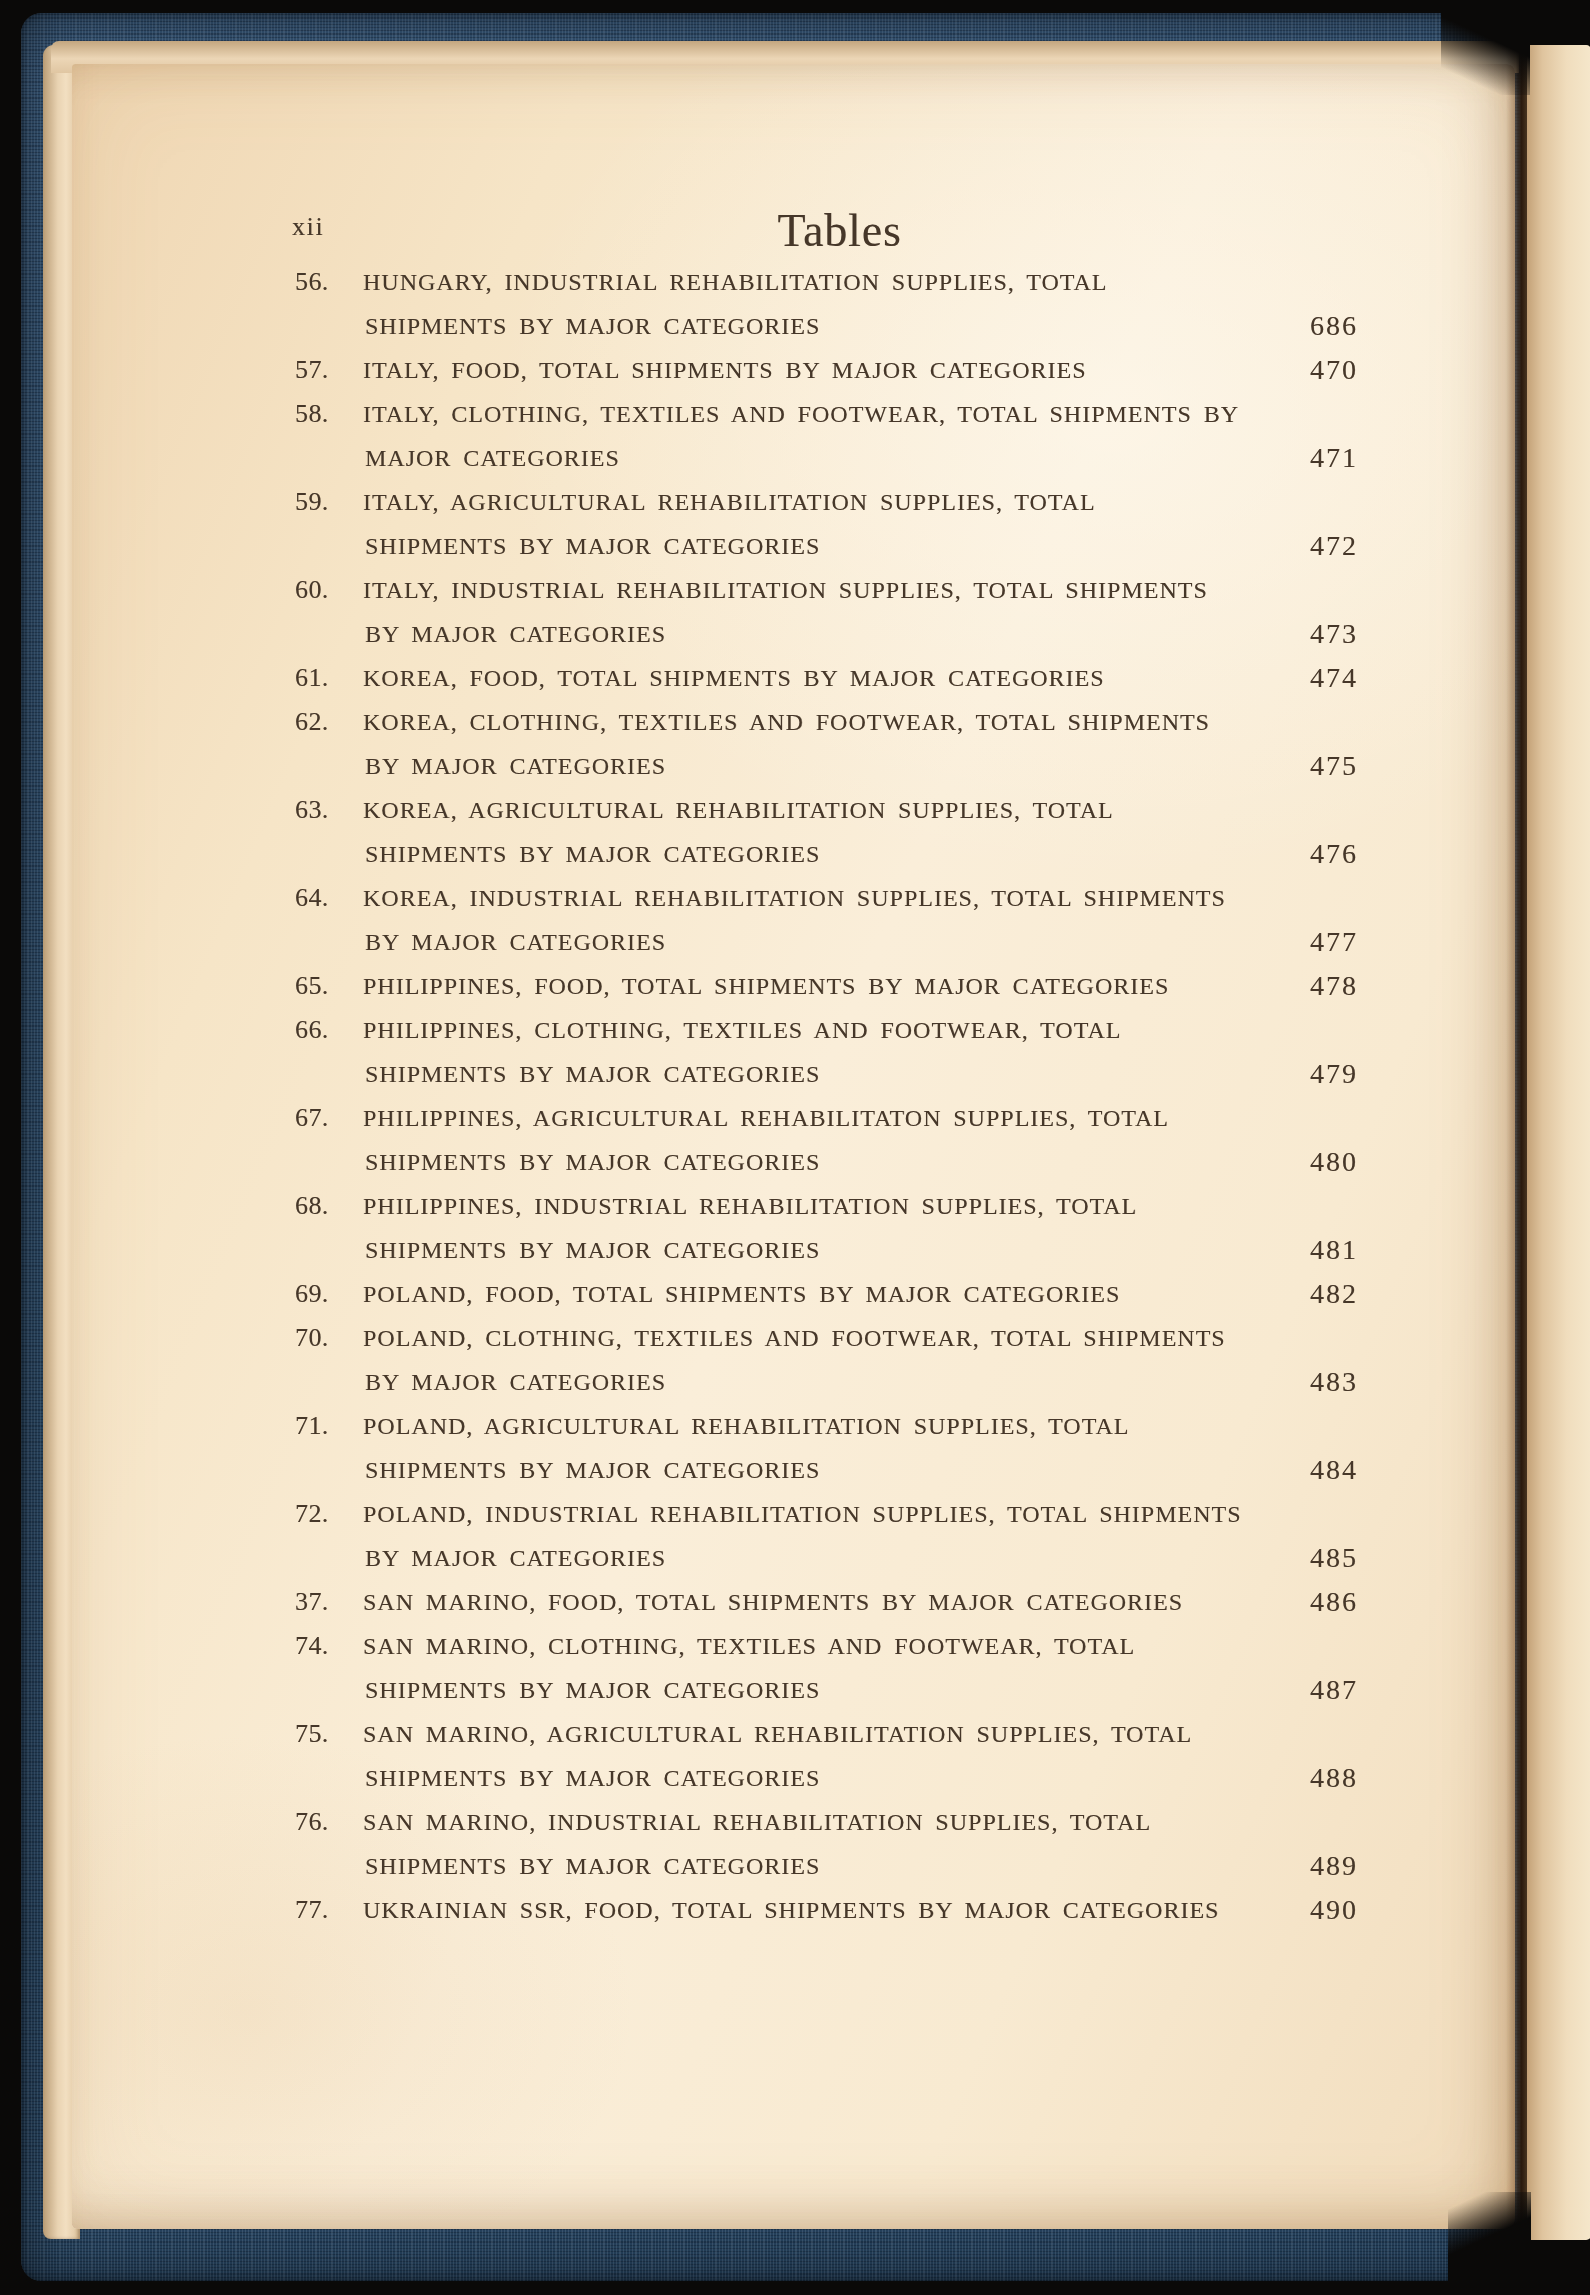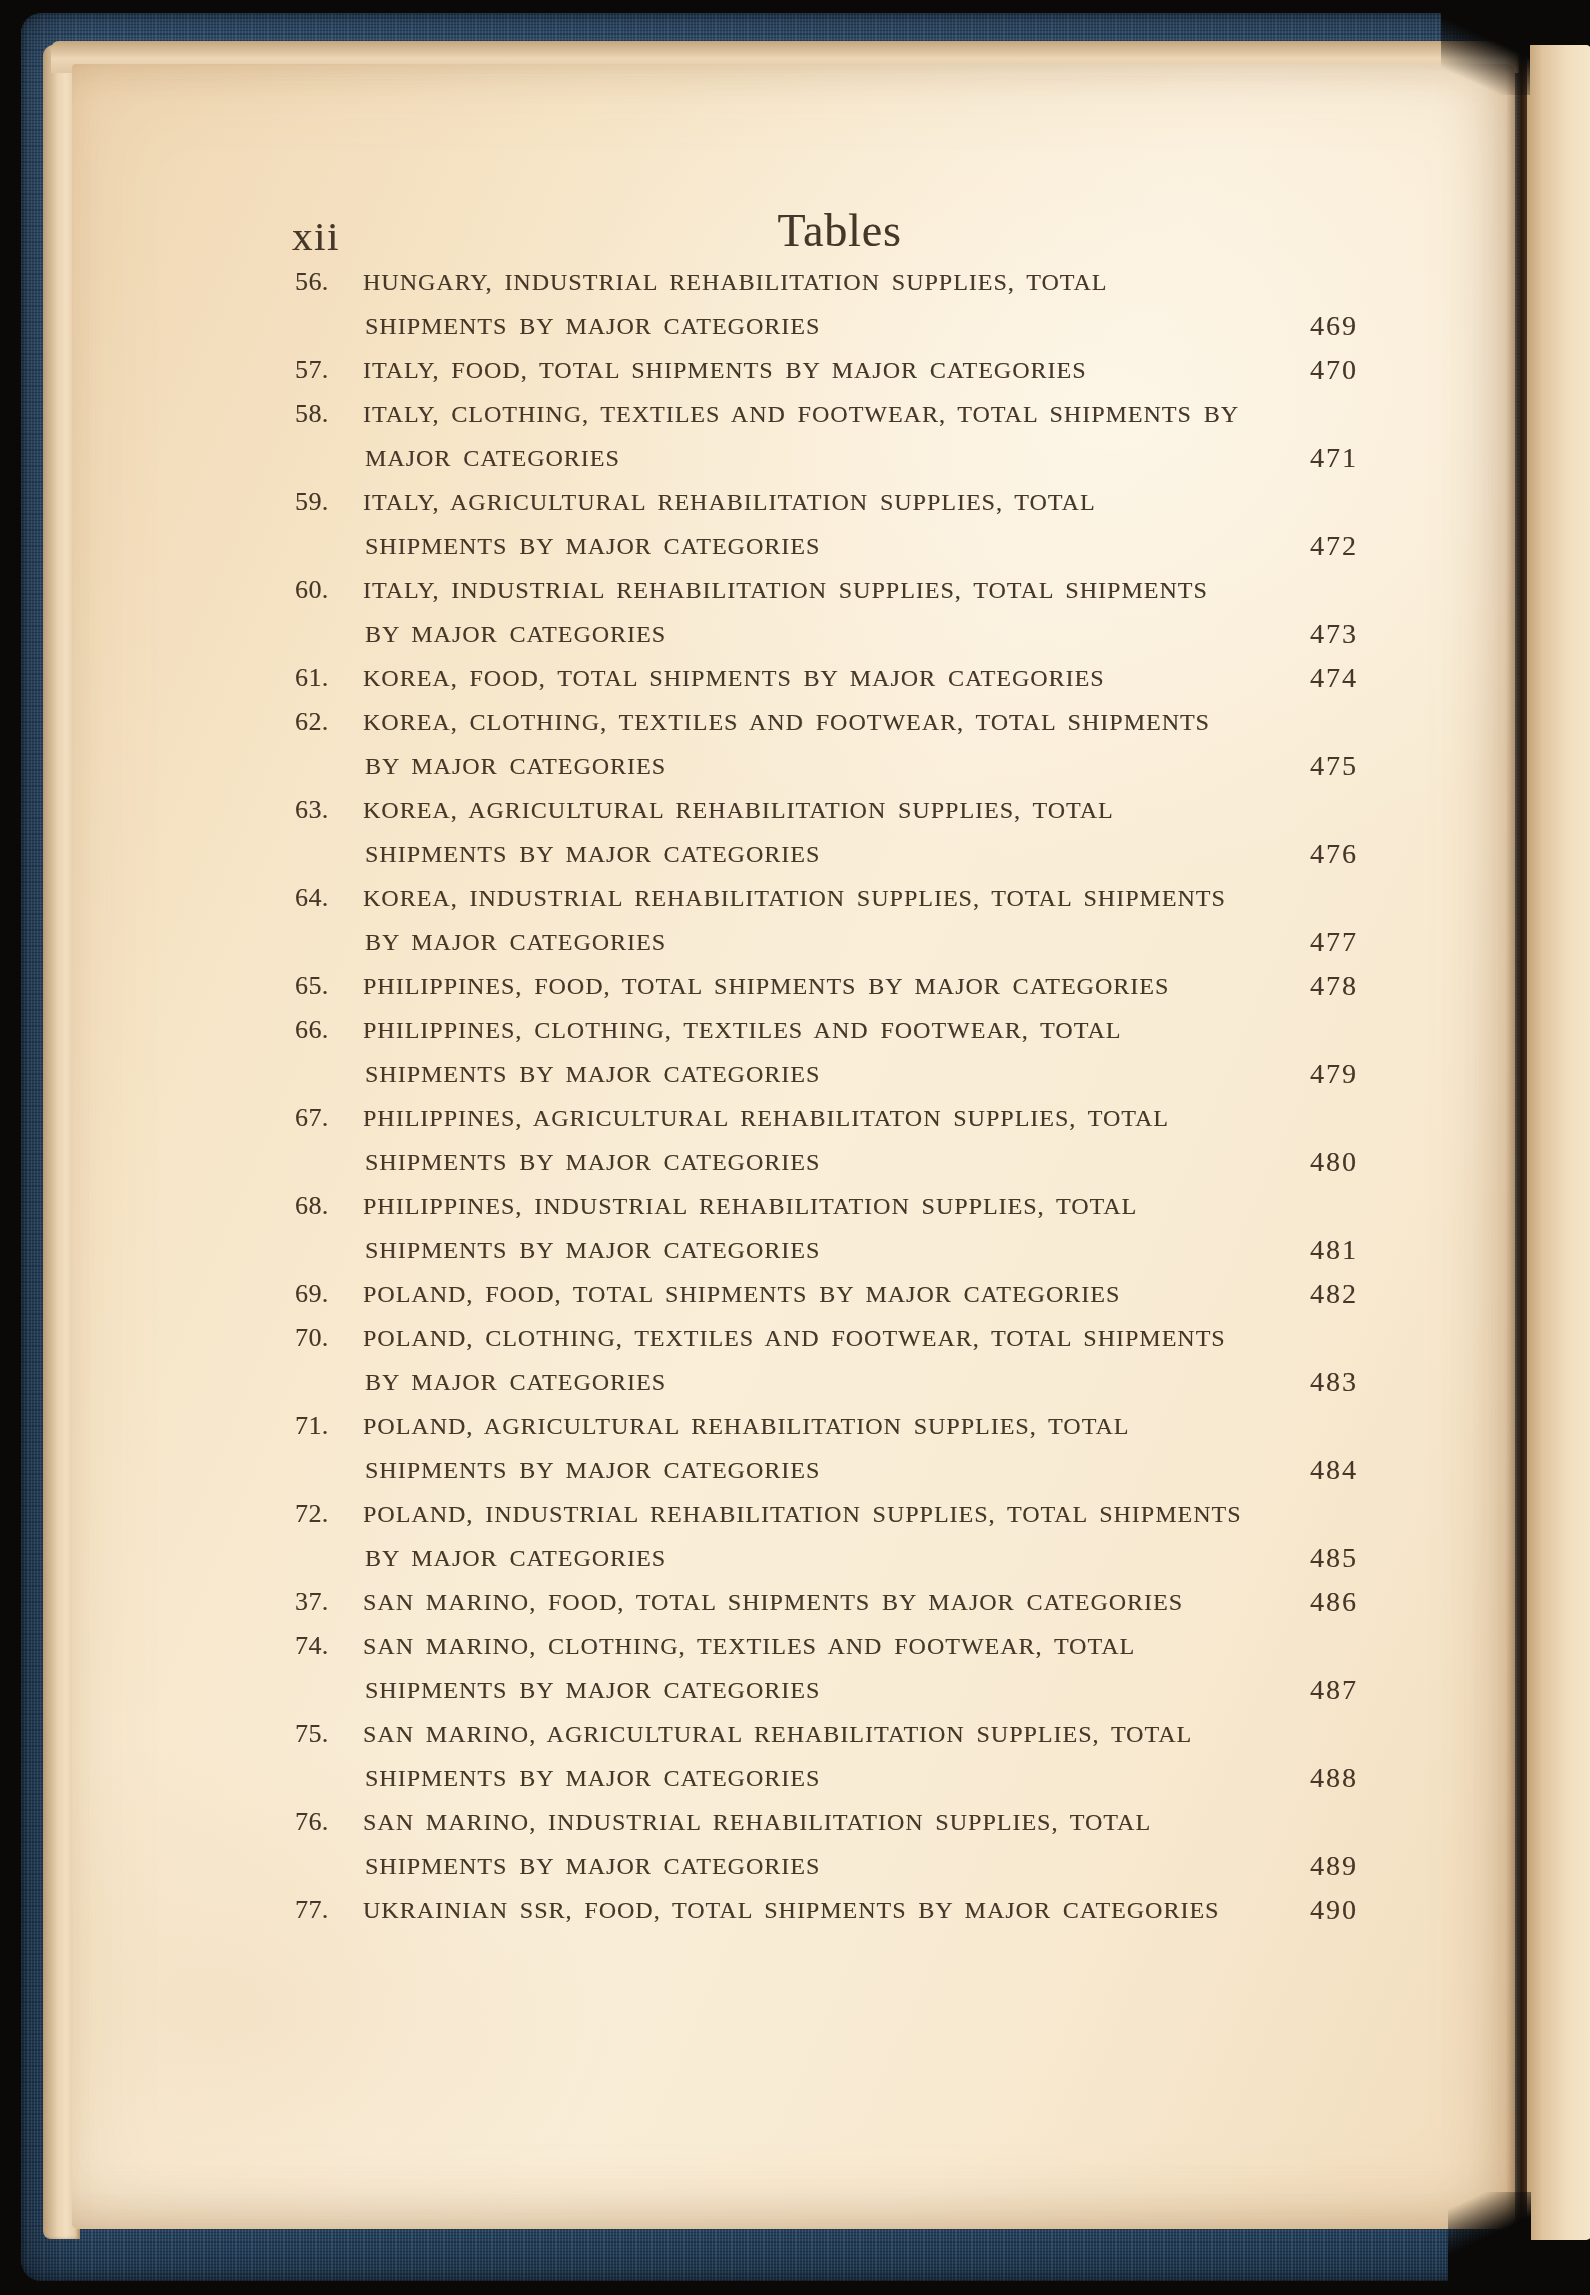--- a/index.html
+++ b/index.html
@@ -62,21 +62,21 @@
       #2a1a0e 60%, rgba(150,108,64,.45) 82%, rgba(150,108,64,0) 100%);
   }
   .facing-page{
     position:absolute;left:1527px;top:45px;width:64px;height:2195px;
     border-radius:0 4.8px 4.8px 0;
     background:linear-gradient(90deg,#c3a177 0%,#dfc49e 24%,#f0ddbd 62%,#f5e7cb 100%);
   }
   
   .folio{
     position:absolute;left:220px;top:148px;
-    font-size:41px;letter-spacing:1.6px;
+    font-size:26px;letter-spacing:1.6px;
     text-shadow:0.4px 0.4px 0.6px rgba(70,55,40,.35);
   }
   .page-heading{
     position:absolute;left:0;right:0;top:140px;margin:0;
     padding-left:92px;text-align:center;
     font-size:46px;font-weight:400;letter-spacing:0.8px;
     text-shadow:0.4px 0.4px 0.6px rgba(70,55,40,.35);
   }
   
   .toc{
@@ -110,21 +110,21 @@
   <div class="folio">xii</div>
   <h1 class="page-heading">Tables</h1>
   <div class="toc" id="toc">
       <div>
         <div class="toc-line">
           <span class="num">56.</span>
           <span class="txt">HUNGARY, INDUSTRIAL REHABILITATION SUPPLIES, TOTAL</span>
         </div>
         <div class="toc-line cont">
           <span class="txt">SHIPMENTS BY MAJOR CATEGORIES</span>
-          <span class="pg">469</span>
+          <span class="pg">686</span>
         </div>
       </div>
       <div>
         <div class="toc-line">
           <span class="num">57.</span>
           <span class="txt">ITALY, FOOD, TOTAL SHIPMENTS BY MAJOR CATEGORIES</span>
           <span class="pg">470</span>
         </div>
       </div>
       <div>

